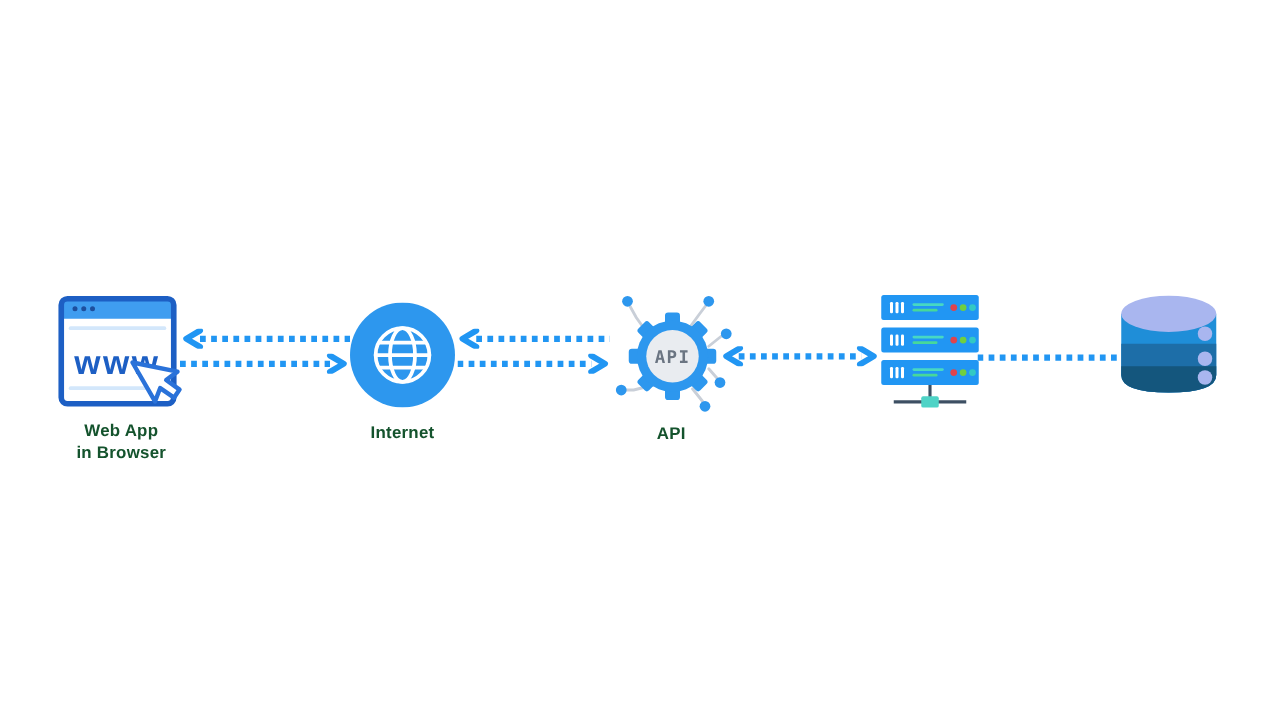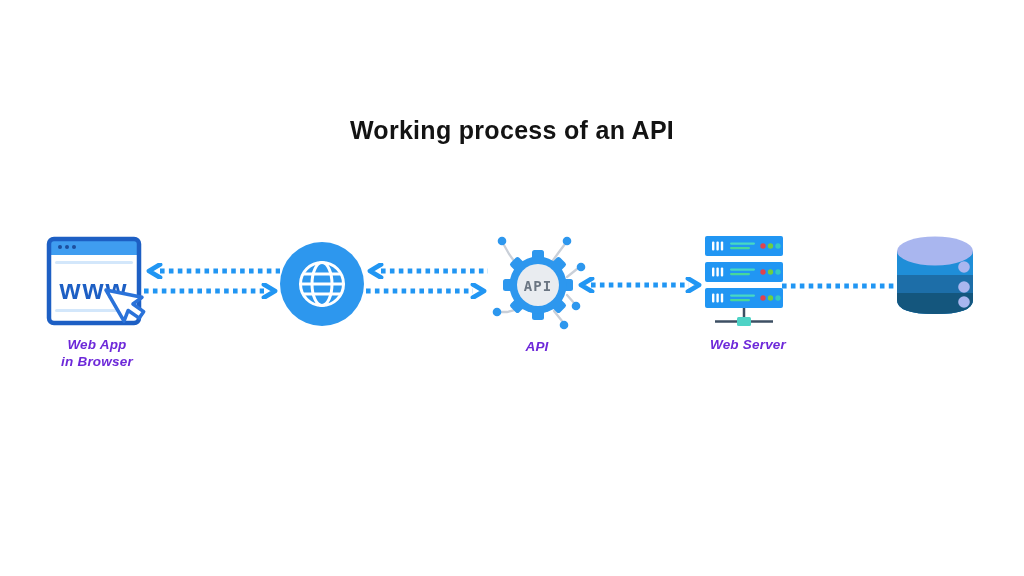--- a/index.html
+++ b/index.html
@@ -7,32 +7,30 @@
     position:relative;width:1024px;height:576px;background:#ffffff;
     font-family:"Liberation Sans",sans-serif;overflow:hidden;
   }
   .title{
     position:absolute;left:0;right:0;top:116px;text-align:center;
     font-size:25px;font-weight:bold;color:#131313;letter-spacing:.3px;
   }
   .icon{position:absolute;}
   .node-label{
     position:absolute;width:140px;text-align:center;font-weight:bold;
-    font-size:13.5px;line-height:17px;color:#6d28d9;white-space:pre-line;
+    font-size:13.5px;line-height:17px;color:#14532d;white-space:pre-line;
     letter-spacing:.2px;
-    font-style:italic;
   }
   .arrow{position:absolute;}
 </style>
 </head>
 <body>
 
 <div class="canvas">
 
-  <div class="title">Working process of an API</div>
 
   <svg class="icon" style="left:46px;top:236px" width="106" height="108" viewBox="0 0 106 108">
     <rect x="3" y="3" width="90" height="84" rx="5" fill="#ffffff"></rect>
     <path d="M7.5,3 L88.5,3 Q93,3 93,7.5 L93,19 L3,19 L3,7.5 Q3,3 7.5,3 Z" fill="#3f9df0"></path>
     <circle cx="14" cy="11" r="2" fill="#1d4f9e"></circle>
     <circle cx="21" cy="11" r="2" fill="#1d4f9e"></circle>
     <circle cx="28" cy="11" r="2" fill="#1d4f9e"></circle>
     <rect x="9" y="25" width="78" height="3" rx="1.5" fill="#d3e7fb"></rect>
     <rect x="9" y="73" width="78" height="3" rx="1.5" fill="#d3e7fb"></rect>
     <rect x="3" y="3" width="90" height="84" rx="5" fill="none" stroke="#1d5fc4" stroke-width="4.5"></rect>
@@ -56,20 +54,21 @@
   <svg class="icon" style="left:280px;top:242px" width="84" height="84" viewBox="0 0 84 84">
     <circle cx="42" cy="42" r="42" fill="#2d97ee"></circle>
     <g stroke="#ffffff" stroke-width="3" fill="none" stroke-linecap="round">
       <circle cx="42" cy="42" r="21.5"></circle>
       <ellipse cx="42" cy="42" rx="10" ry="21.5"></ellipse>
       <line x1="23.5" y1="32" x2="60.5" y2="32"></line>
       <line x1="20.5" y1="42" x2="63.5" y2="42"></line>
       <line x1="23.5" y1="52" x2="60.5" y2="52"></line>
     </g>
   </svg>
+  <div class="node-label" style="left:252px;top:337px">Internet</div>
 
   <svg class="arrow" style="left:366px;top:263px" width="122" height="16" viewBox="0 0 122 16">
     <line x1="15" y1="8" x2="122" y2="8" stroke="#2196f3" stroke-width="5" stroke-dasharray="4.6 4.3"></line>
     <polyline points="15,1.5 4,8 15,14.5" fill="none" stroke="#2196f3" stroke-width="4.8" stroke-linecap="round" stroke-linejoin="round"></polyline>
   </svg>
   <svg class="arrow" style="left:366px;top:283px" width="122" height="16" viewBox="0 0 122 16">
     <line x1="0" y1="8" x2="107" y2="8" stroke="#2196f3" stroke-width="5" stroke-dasharray="4.6 4.3"></line>
     <polyline points="107,1.5 118,8 107,14.5" fill="none" stroke="#2196f3" stroke-width="4.8" stroke-linecap="round" stroke-linejoin="round"></polyline>
   </svg>
 
@@ -145,21 +144,20 @@
       <rect x="7" y="5.5" width="2.4" height="9" rx="1" fill="#fff"></rect>
       <rect x="11.4" y="5.5" width="2.4" height="9" rx="1" fill="#fff"></rect>
       <rect x="15.8" y="5.5" width="2.4" height="9" rx="1" fill="#fff"></rect>
       <rect x="25" y="6.5" width="25" height="2.2" rx="1.1" fill="#47d8c3"></rect>
       <rect x="25" y="11" width="20" height="2.2" rx="1.1" fill="#47d89a"></rect>
       <circle cx="58" cy="10" r="2.7" fill="#e0434d"></circle>
       <circle cx="65.5" cy="10" r="2.7" fill="#70cf3f"></circle>
       <circle cx="73" cy="10" r="2.7" fill="#33c9c3"></circle>
     </g>
   </svg>
-  <div class="node-label" style="left:678px;top:336px">Web Server</div>
 
   <svg class="arrow" style="left:782px;top:279px" width="113" height="14" viewBox="0 0 113 14">
     <line x1="0" y1="7" x2="113" y2="7" stroke="#2196f3" stroke-width="5" stroke-dasharray="4.6 4.3"></line>
   </svg>
 
   <svg class="icon" style="left:895px;top:234px" width="80" height="84" viewBox="0 0 80 84">
     <path d="M2,17 L2,66 Q2,80 40,80 Q78,80 78,66 L78,17 Z" fill="#1f8ed8"></path>
     <path d="M2,41 L2,66 Q2,80 40,80 Q78,80 78,66 L78,41 Z" fill="#1d6ea8"></path>
     <path d="M2,59 L2,66 Q2,80 40,80 Q78,80 78,66 L78,59 Z" fill="#14567d"></path>
     <ellipse cx="40" cy="17" rx="38" ry="14.5" fill="#a9b6ef"></ellipse>

